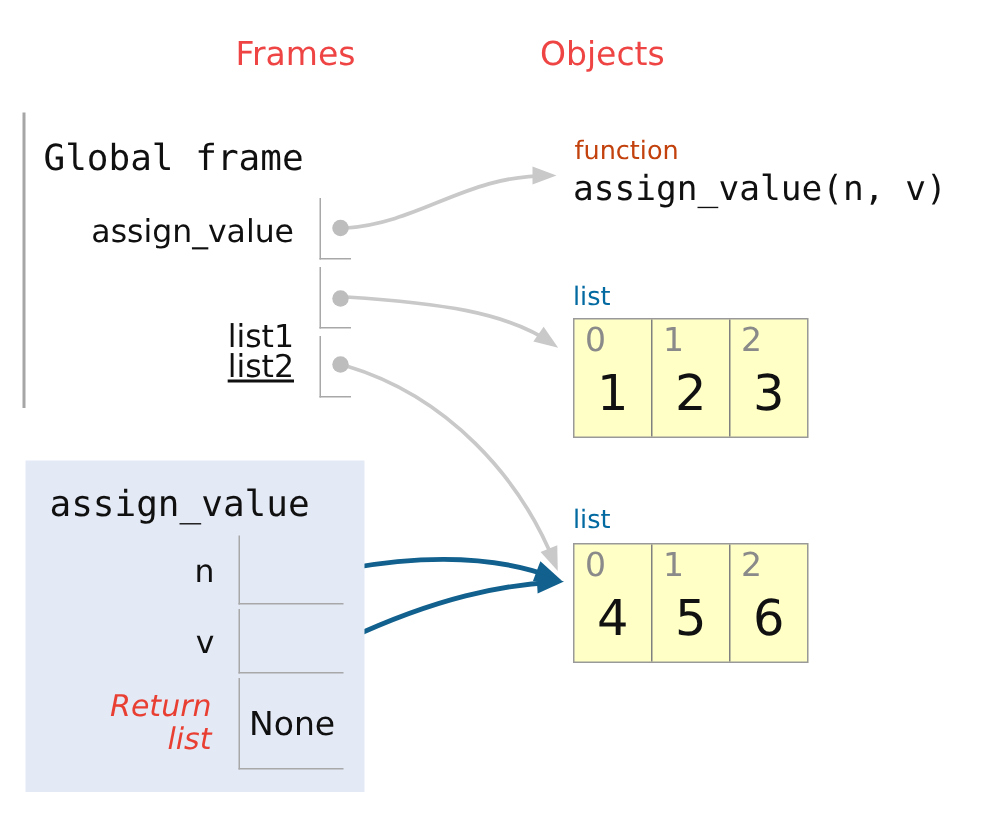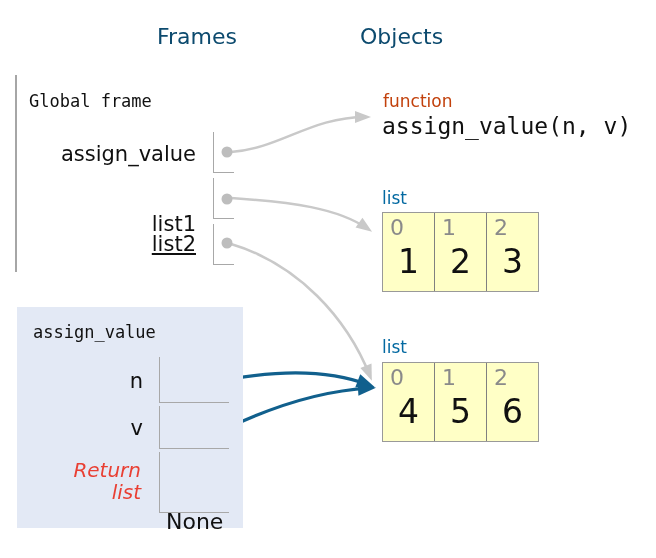--- a/index.html
+++ b/index.html
@@ -1,26 +1,26 @@
 <!DOCTYPE html>
 <html><head>
 <meta charset="utf-8">
 <style>
   html,body{margin:0;padding:0;background:#fff;}
   .canvas{position:relative;width:656px;height:558px;background:#ffffff;
           font-family:"DejaVu Sans",sans-serif;overflow:hidden;}
-  .hdr{position:absolute;top:24px;font-size:22px;color:#0c4a6e;white-space:nowrap;}
+  .hdr{position:absolute;top:24px;font-size:22px;color:#ef4444;white-space:nowrap;}
   .mono{font-family:"DejaVu Sans Mono",monospace;}
   .gf-line{position:absolute;left:15px;top:75px;height:197px;width:0;border-left:2px solid #a6a6a6;}
-  .frame-title{position:absolute;font-size:17px;color:#101010;white-space:nowrap;}
+  .frame-title{position:absolute;font-size:24px;color:#101010;white-space:nowrap;}
   .var-label{position:absolute;font-size:21px;color:#101010;text-align:right;white-space:nowrap;}
   .cell-bracket{position:absolute;border-left:1px solid #a8a8a8;border-bottom:1px solid #a8a8a8;}
   .local-frame{position:absolute;left:17px;top:307px;width:226px;height:221px;background:#e3e9f5;}
   .return-label{position:absolute;font-size:20px;line-height:22px;color:#e93f33;text-align:right;font-style:italic;}
-  .return-value{position:absolute;font-size:22px;color:#101010;margin-top:38px;}
+  .return-value{position:absolute;font-size:22px;color:#101010;}
   .type-label{position:absolute;font-size:17px;color:#c2410c;white-space:nowrap;}
   .type-label.list{color:#0369a1;}
   .fn-sig{position:absolute;font-size:23px;color:#101010;white-space:nowrap;}
   .list-table{position:absolute;display:flex;background:#ffffc6;border:1px solid #999999;}
   .list-cell{width:51px;height:78px;border-right:1px solid #808080;}
   .list-cell:last-child{border-right:none;}
   .list-cell .idx{font-size:22px;line-height:24px;color:#8a8a8a;padding:3px 0 0 7px;}
   .list-cell .val{font-size:33px;line-height:44px;color:#111111;text-align:center;}
   svg.arrows{position:absolute;left:0;top:0;pointer-events:none;}
 </style>

